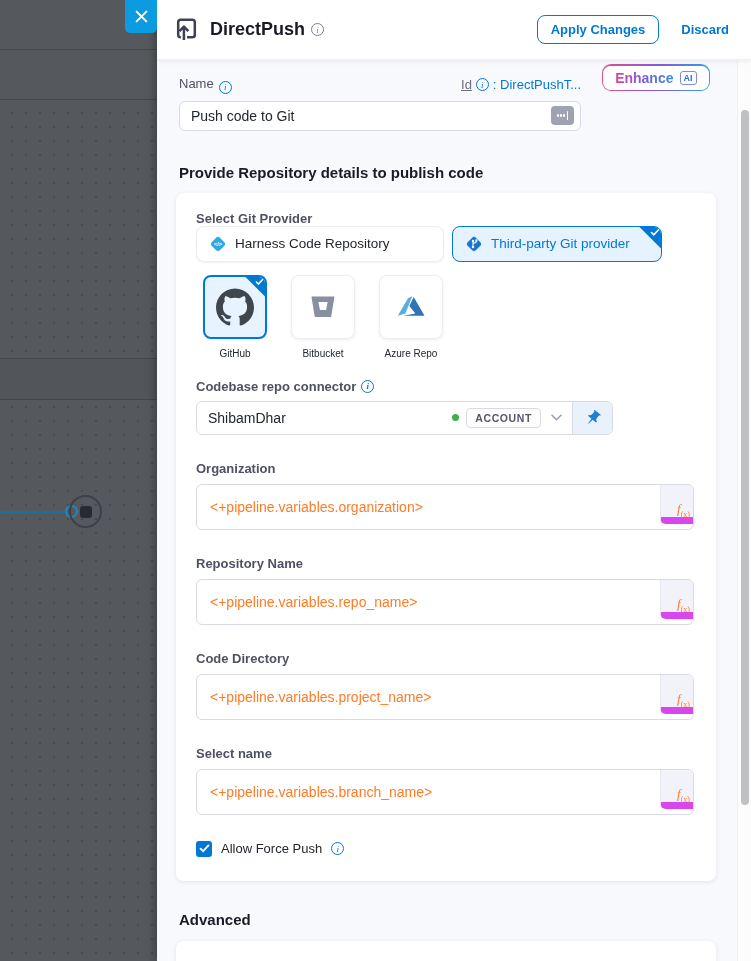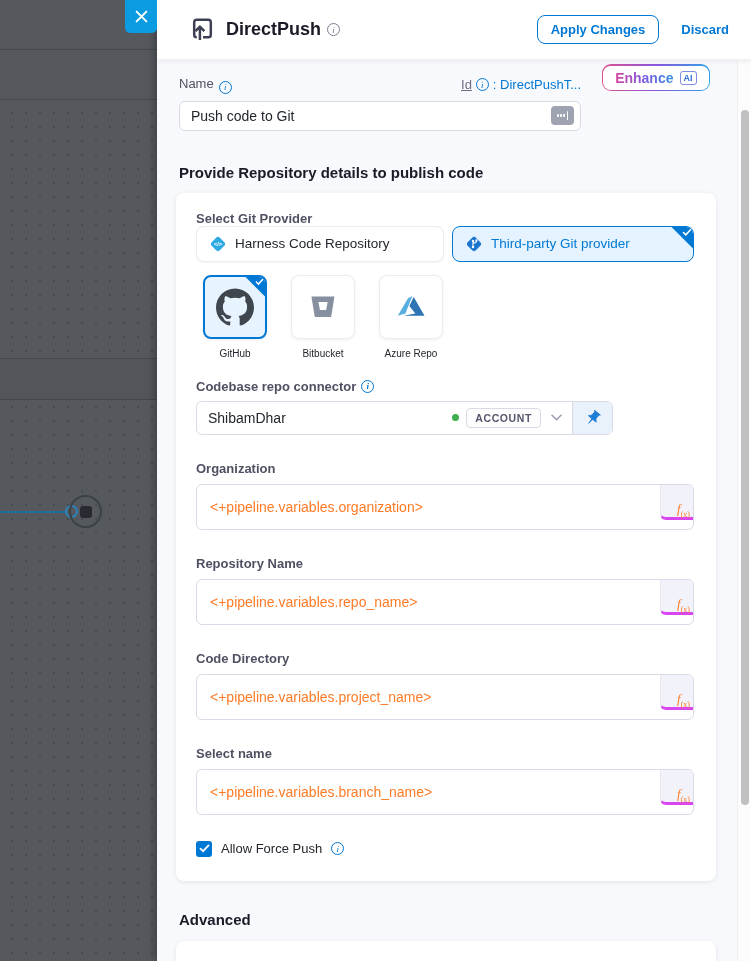--- a/index.html
+++ b/index.html
@@ -21,21 +21,21 @@
   .node-big .sq{width:12px;height:12px;border-radius:3px;background:#272b31;}
 
   .close-btn{position:absolute;left:125px;top:0;width:32px;height:33px;background:#0b9be0;
     border:none;border-radius:0 0 5px 5px;color:#fff;font-size:15px;font-weight:700;
     display:flex;align-items:center;justify-content:center;cursor:pointer;z-index:5;}
 
   
   .panel{position:absolute;left:157px;top:0;right:0;bottom:0;background:#f7f9fc;
     box-shadow:-3px 0 8px rgba(0,0,0,.25);}
   .panel-header{height:60px;background:#fff;display:flex;align-items:center;
-    padding:0 16px 0 32px;border-bottom:1px solid #eef0f4;box-shadow:0 2px 4px rgba(96,97,112,.08);position:relative;z-index:3;}
+    padding:0 16px 0 16px;border-bottom:1px solid #eef0f4;box-shadow:0 2px 4px rgba(96,97,112,.08);position:relative;z-index:3;}
   .step-title{font-size:18px;font-weight:700;color:#1b1b28;margin:0 6px 0 10px;}
   .info{display:inline-flex;width:13px;height:13px;border:1px solid currentColor;border-radius:50%;
     align-items:center;justify-content:center;font-size:9px;font-style:italic;
     font-family:"Liberation Serif",serif;color:#0278d5;flex:0 0 auto;}
   .info.gray{color:#7b7d92;}
   .spacer{flex:1;}
   .apply-btn{border:1px solid #0278d5;background:#fff;color:#0278d5;font-weight:700;font-size:13px;
     padding:6px 13px;border-radius:8px;cursor:pointer;margin-right:16px;font-family:inherit;}
   .discard-btn{border:none;background:none;color:#0278d5;font-weight:700;font-size:13px;cursor:pointer;font-family:Liberation Sans, sans-serif;}
 
@@ -68,21 +68,21 @@
   .section-heading{font-size:15px;font-weight:700;color:#1b1b28;margin:33px 0 0 1px;}
 
   
   .card{width:540px;margin:12px 0 0 -2px;background:#fff;border-radius:8px;padding:18px 20px 24px 20px;
     box-shadow:0 1px 4px rgba(40,41,61,.10);}
 
   .provider-type-row{display:flex;gap:8px;margin-top:0;}
   .ptype{height:36px;border-radius:8px;display:flex;align-items:center;gap:8px;padding:0 12px;
     font-size:13.5px;cursor:pointer;position:relative;background:#fff;}
   .ptype.plain{width:248px;border:1px solid #ececf2;box-shadow:0 1px 2px rgba(40,41,61,.06);color:#22272d;}
-  .ptype.selected{width:242px;border:1.5px solid #0278d5;background:#e4f3ff;color:#0278d5;font-weight:500;overflow:hidden;}
+  .ptype.selected{width:210px;border:1.5px solid #0278d5;background:#e4f3ff;color:#0278d5;font-weight:500;overflow:hidden;}
   .corner-fold{position:absolute;top:-1px;right:-1px;width:24px;height:24px;background:#0278d5;
     clip-path:polygon(0 0,100% 0,100% 100%);border-top-right-radius:7px;}
   .corner-fold svg{position:absolute;right:2px;top:2px;}
 
   .tiles-row{display:flex;gap:24px;margin:13px 0 0 7px;}
   .tile-wrap{width:64px;display:flex;flex-direction:column;align-items:center;}
   .tile{width:64px;height:64px;border-radius:8px;background:#fff;border:1px solid #ececf2;
     box-shadow:0 1px 3px rgba(40,41,61,.08);display:flex;align-items:center;justify-content:center;
     cursor:pointer;position:relative;}
   .tile.selected{background:#e7f4ff;border:2px solid #0278d5;overflow:hidden;}
@@ -100,21 +100,21 @@
   .scope-pill{border:1px solid #d9dae5;border-radius:4px;background:#fdfdfe;color:#55566b;
     font-size:10.5px;font-weight:700;letter-spacing:.6px;padding:3px 8px;}
   .conn-chevron{padding:0 10px;display:flex;align-items:center;cursor:pointer;}
   .pin-box{width:40px;height:100%;background:#e9f1fb;border-left:1px solid #d9dae5;
     display:flex;align-items:center;justify-content:center;cursor:pointer;}
 
   .expr-input{margin-top:8px;width:498px;height:46px;background:#fff;border:1px solid #d9dae5;
     border-radius:6px;position:relative;}
   .expr-text{position:absolute;left:13px;top:14px;font-size:14px;color:#ff7b26;}
   .fx-btn{position:absolute;right:0;top:0;width:28px;height:28px;background:#f2f2fa;
-    border:none;border-left:1px solid #e7e7f0;border-bottom:3px solid #d946ef;
+    border:none;border-left:1px solid #e7e7f0;border-bottom:7px solid #d946ef;
     border-radius:0 5px 0 6px;color:#ff7b26;cursor:pointer;
     font-family:"Liberation Serif",serif;font-style:italic;font-size:13px;padding:16px;}
   .fx-btn sub{font-size:8px;font-style:normal;}
 
   .checkbox-row{display:flex;align-items:center;margin-top:26px;gap:9px;}
   .checkbox{width:16px;height:16px;border-radius:3px;background:#0278d5;display:flex;
     align-items:center;justify-content:center;cursor:pointer;}
   .checkbox-label{font-size:13px;color:#22272d;}
 
   .advanced-heading{font-size:15px;font-weight:700;color:#1b1b28;margin:30px 0 0 1px;}

